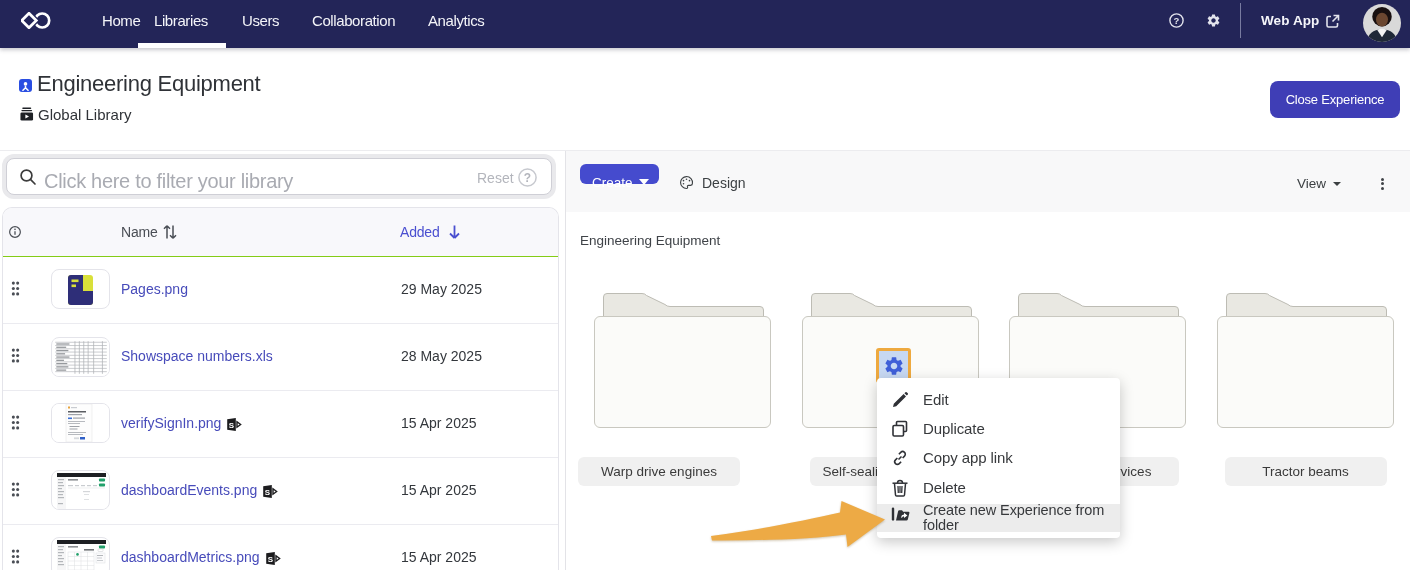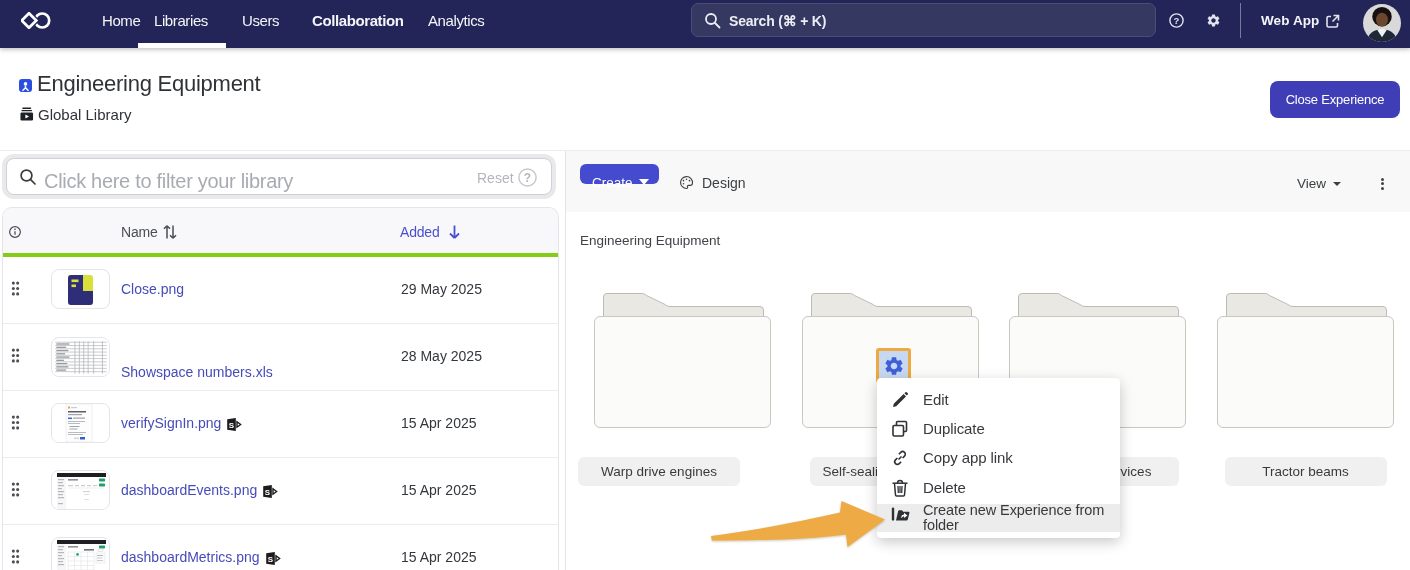--- a/index.html
+++ b/index.html
@@ -34,21 +34,21 @@
     background:#e9e9ec; border-radius:12px; }
   #filterinner { position:absolute; left:4px; top:4px; width:546px; height:37px;
     background:#fff; border:1.5px solid #cfcfd6; border-radius:8px; }
   #filterph { position:absolute; left:44px; top:170px; font-size:20px; letter-spacing:-0.3px; color:#a9abb2; z-index:5; }
   #resettxt { position:absolute; left:477px; top:170px; font-size:14px; color:#b3b5bc; z-index:5; }
 
   #table { position:absolute; left:2px; top:207px; width:557px; height:363px;
     border:1px solid #e4e4ea; border-bottom:none; border-radius:10px 10px 0 0;
     background:#fff; overflow:hidden; }
   #thead { position:absolute; left:0; top:0; width:100%; height:49px;
-    background:#f8f8fb; border-bottom:4px solid #84cc16; }
+    background:#f8f8fb; border-bottom:1px solid #84cc16; }
   .hname { position:absolute; left:118px; top:17px; font-size:14px; letter-spacing:-0.2px; color:#4a4e55; line-height:14px; }
   .hadded { position:absolute; left:397px; top:17px; font-size:14px; letter-spacing:-0.2px; font-weight:500; color:#4a4fd0; line-height:14px; }
   .trow { position:absolute; left:0; width:100%; height:67px; border-bottom:1px solid #ebebf0; }
   .thumb { position:absolute; left:51px; width:59px; border:1px solid #e4e4ea;
     border-radius:8px; background:#fff; overflow:hidden; }
   .fname { position:absolute; left:121px; font-size:14px; font-weight:500; color:#474bba; line-height:16px; }
   .fdate { position:absolute; left:401px; font-size:14px; color:#33373c; line-height:16px; }
   .dots { position:absolute; left:11px; }
   .badge { display:inline-block; vertical-align:-1px; margin-left:5px; }
 
@@ -89,30 +89,23 @@
 
 <div id="nav">
   <svg class="abs" style="left:21px; top:12px;" width="30" height="17" viewBox="0 0 30 17">
     <circle cx="21.2" cy="8.5" r="7" fill="none" stroke="#fff" stroke-width="2.7"></circle>
     <path d="M8 1.2 L15.3 8.5 L8 15.8 L0.7 8.5 Z" fill="none" stroke="#232558" stroke-width="5.2"></path>
     <path d="M8 1.2 L15.3 8.5 L8 15.8 L0.7 8.5 Z" fill="none" stroke="#fff" stroke-width="2.7"></path>
   </svg>
   <span class="navlink" style="left:85px;margin-left:17px;">Home</span>
   <span class="navlink" style="left:154px;">Libraries</span>
   <span class="navlink" style="left:242px;">Users</span>
-  <span class="navlink" style="left:312px;font-weight:bold;">Collaboration</span>
+  <span class="navlink" style="left:312px;">Collaboration</span>
   <span class="navlink" style="left:428px;">Analytics</span>
   <div id="nav-underline"></div>
-  <div id="searchpill">
-    <svg class="abs" style="left:12px; top:8px;" width="17" height="17" viewBox="0 0 17 17">
-      <circle cx="7" cy="7" r="5" fill="none" stroke="#eceef5" stroke-width="1.8"></circle>
-      <line x1="11" y1="11" x2="15.5" y2="15.5" stroke="#eceef5" stroke-width="1.8" stroke-linecap="round"></line>
-    </svg>
-    <span>Search (⌘ + K)</span>
-  </div>
   <svg class="abs" style="left:1169px; top:13px;" width="15" height="15" viewBox="0 0 15 15">
     <circle cx="7.5" cy="7.5" r="6.6" fill="none" stroke="#e2e3ec" stroke-width="1.4"></circle>
     <text x="7.5" y="11" font-size="9.5" fill="#e2e3ec" text-anchor="middle" font-weight="bold">?</text>
   </svg>
   <svg class="abs" style="left:1206px; top:13px;" width="15" height="15" viewBox="0 0 24 24">
     <path fill="#e2e3ec" d="M19.14 12.94c.04-.3.06-.61.06-.94 0-.32-.02-.64-.07-.94l2.03-1.58c.18-.14.23-.41.12-.61l-1.92-3.32c-.12-.22-.37-.29-.59-.22l-2.39.96c-.5-.38-1.03-.7-1.62-.94l-.36-2.54c-.04-.24-.24-.41-.48-.41h-3.84c-.24 0-.43.17-.47.41l-.36 2.54c-.59.24-1.13.57-1.62.94l-2.39-.96c-.22-.08-.47 0-.59.22L2.74 8.87c-.12.21-.08.47.12.61l2.03 1.58c-.05.3-.09.63-.09.94s.02.64.07.94l-2.03 1.58c-.18.14-.23.41-.12.61l1.92 3.32c.12.22.37.29.59.22l2.39-.96c.5.38 1.03.7 1.62.94l.36 2.54c.05.24.24.41.48.41h3.84c.24 0 .44-.17.47-.41l.36-2.54c.59-.24 1.13-.56 1.62-.94l2.39.96c.22.08.47 0 .59-.22l1.92-3.32c.12-.22.07-.47-.12-.61l-2.01-1.58zM12 15.6c-1.98 0-3.6-1.62-3.6-3.6s1.62-3.6 3.6-3.6 3.6 1.62 3.6 3.6-1.62 3.6-3.6 3.6z"></path>
   </svg>
   <div class="abs" style="left:1240px; top:3px; width:1px; height:35px; background:#787ba0;"></div>
   <span class="abs" style="left:1261px; top:13px; font-size:13.5px; font-weight:700; letter-spacing:0.1px; color:#f4f5f9; line-height:15px;">Web App</span>
   <svg class="abs" style="left:1324px; top:13px;" width="17" height="17" viewBox="0 0 17 17">
@@ -203,21 +196,21 @@
 </svg>
 <div class="thumb" style="top:269px; height:40px;">
   <svg style="position:absolute; left:16px; top:5px;" width="25" height="30" viewBox="0 0 25 30">
     <rect x="0" y="0" width="25" height="30" rx="3" fill="#d9e03a"></rect>
     <path d="M0 3 Q0 0 3 0 H15 V16 H0 Z" fill="#2e2e78"></path>
     <path d="M0 16 H25 V27 Q25 30 22 30 H3 Q0 30 0 27 Z" fill="#2e2e78"></path>
     <rect x="3.5" y="4.5" width="7" height="2.6" fill="#d9e03a"></rect>
     <rect x="3.5" y="9.5" width="4.5" height="2.6" fill="#d9e03a"></rect>
   </svg>
 </div>
-<span class="fname" style="top:281px;">Close.png</span>
+<span class="fname" style="top:281px;">Pages.png</span>
 <span class="fdate" style="top:281px;">29 May 2025</span>
 
 <svg class="dots" style="top:348px;" width="9" height="15" viewBox="0 0 10 16">
   <g fill="#4a4e55">
       <circle cx="2.6" cy="2" r="1.7"></circle>
       <circle cx="7.4" cy="2" r="1.7"></circle>
   <circle cx="2.6" cy="8" r="1.7"></circle>
       <circle cx="7.4" cy="8" r="1.7"></circle>
   <circle cx="2.6" cy="14" r="1.7"></circle>
       <circle cx="7.4" cy="14" r="1.7"></circle>
@@ -252,21 +245,21 @@
       <rect x="3" y="10" width="11" height="1.2"></rect>
         <rect x="3" y="13" width="8" height="1.2"></rect>
       <rect x="3" y="16" width="12" height="1.2"></rect>
         <rect x="3" y="19" width="7" height="1.2"></rect>
       <rect x="3" y="22" width="10" height="1.2"></rect>
         <rect x="3" y="25" width="11" height="1.2"></rect>
       <rect x="3" y="28" width="9" height="1.2"></rect>
     </g>
   </svg>
 </div>
-<span class="fname" style="top:364px;">Showspace numbers.xls</span>
+<span class="fname" style="top:348px;">Showspace numbers.xls</span>
 <span class="fdate" style="top:348px;">28 May 2025</span>
 
 <svg class="dots" style="top:415px;" width="9" height="15" viewBox="0 0 10 16">
   <g fill="#4a4e55">
       <circle cx="2.6" cy="2" r="1.7"></circle>
       <circle cx="7.4" cy="2" r="1.7"></circle>
   <circle cx="2.6" cy="8" r="1.7"></circle>
       <circle cx="7.4" cy="8" r="1.7"></circle>
   <circle cx="2.6" cy="14" r="1.7"></circle>
       <circle cx="7.4" cy="14" r="1.7"></circle>

